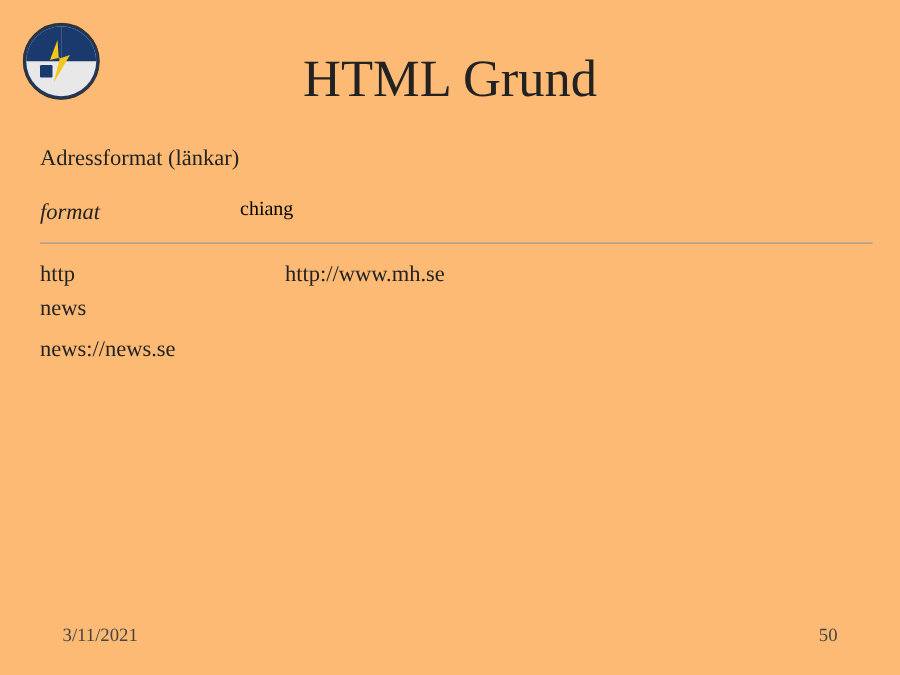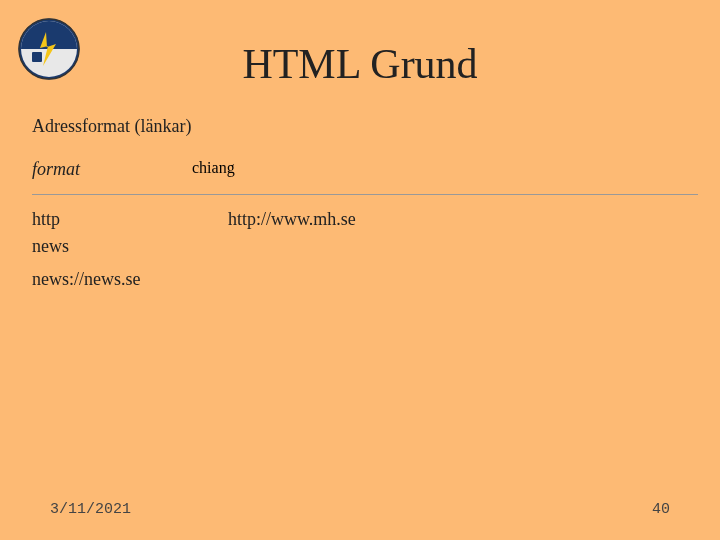--- a/index.html
+++ b/index.html
@@ -94,21 +94,20 @@
 
     .footer {
       position: absolute;
       bottom: 22px;
       left: 50px;
       right: 50px;
       display: flex;
       justify-content: space-between;
       font-size: 15px;
       color: #444444;
-      font-family: Liberation Mono, monospace;
     }
   </style>
 </head>
 <body>
 
 <div class="slide-container">
 
   <div class="logo">
     <svg class="logo-svg" viewBox="0 0 62 62" xmlns="http://www.w3.org/2000/svg">
 
@@ -147,16 +146,16 @@
     </div>
     <div class="table-row-item">
     </div>
     <div class="table-row-item">
       <span class="row-value">news://news.se</span>
     </div>
   </div>
 
   <div class="footer">
     <span>3/11/2021</span>
-    <span>40</span>
+    <span>50</span>
   </div>
 
 </div>
 
 </body></html>

